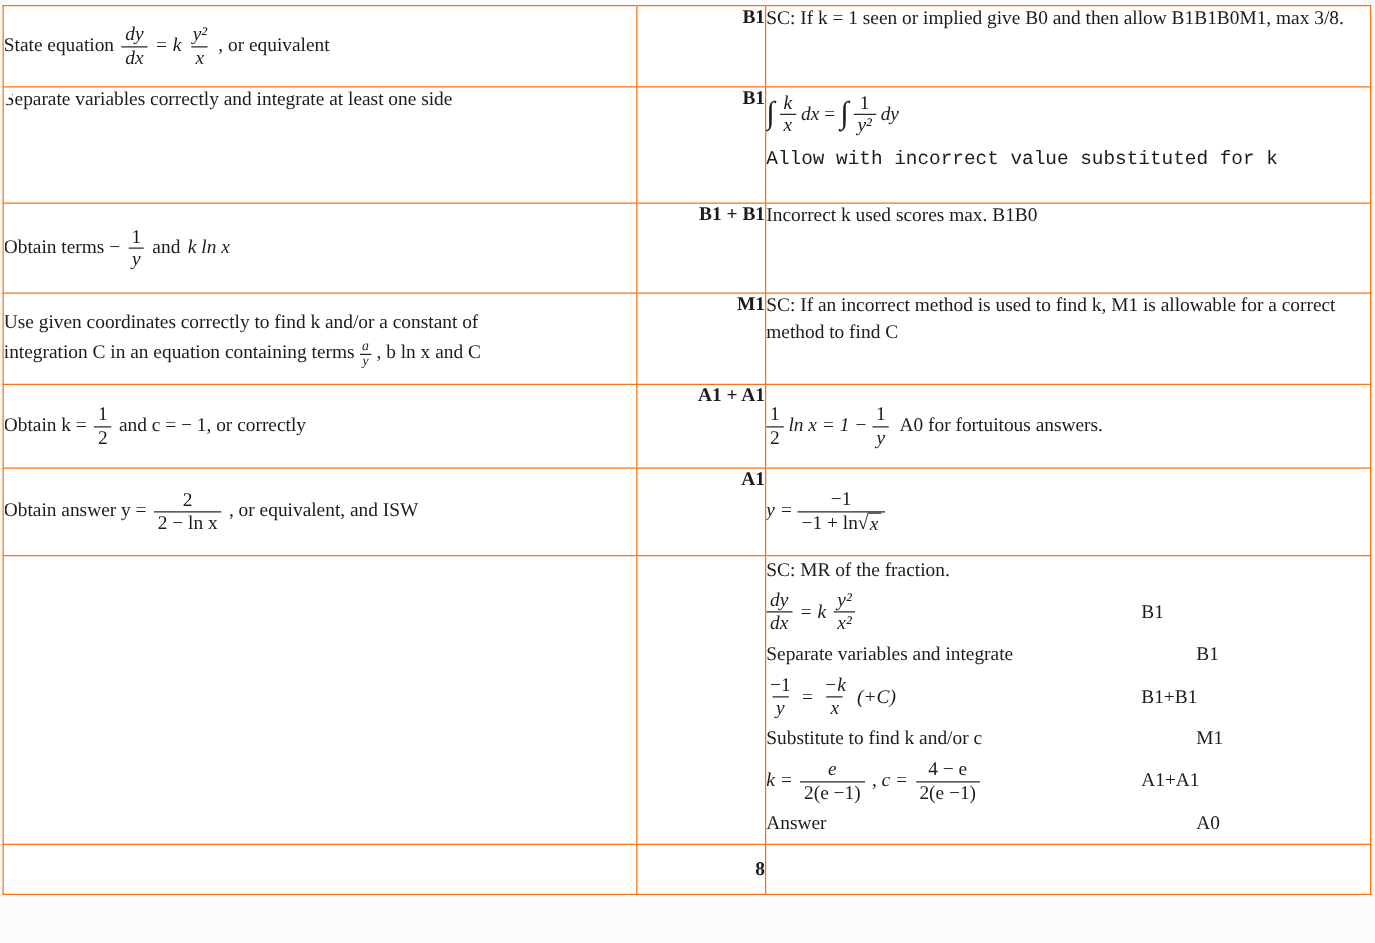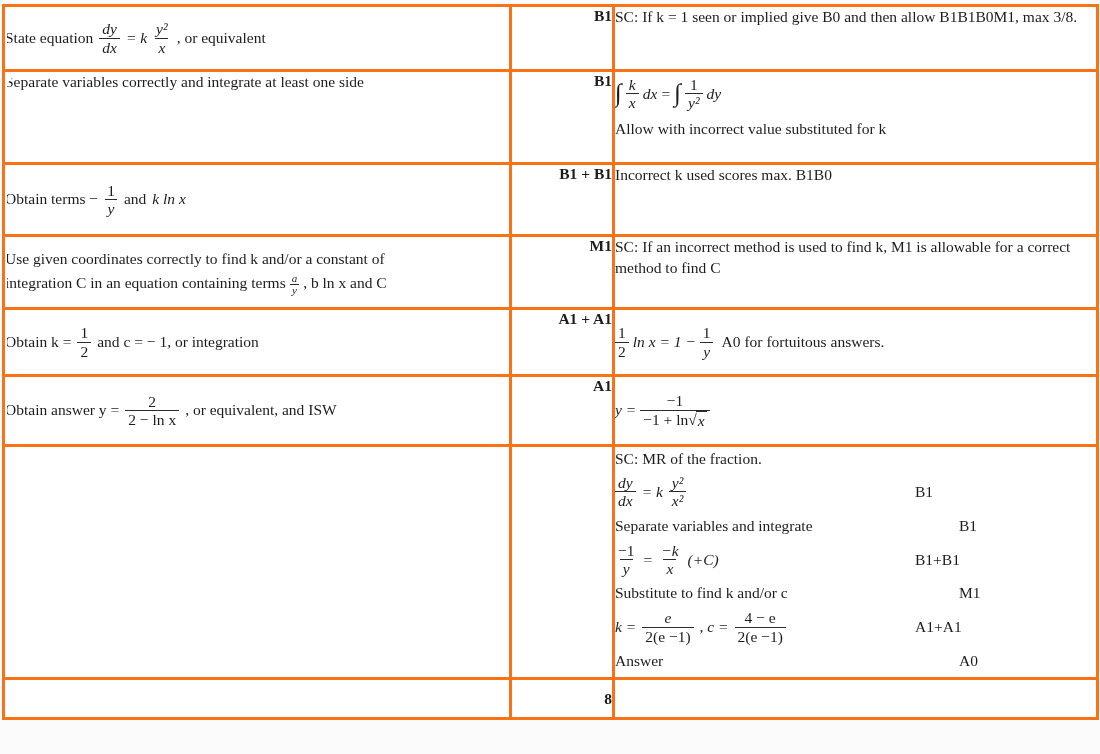--- a/index.html
+++ b/index.html
@@ -13,21 +13,21 @@
   }
   .page{position:relative;width:1100px;height:754px;overflow:hidden;}
   table.ms{
     position:absolute;left:2px;top:4px;
     width:1094px;
     border-collapse:collapse;
     table-layout:fixed;
     background:#fff;
   }
   table.ms td{
-    border:3px solid #f97316;
+    border:1px solid #f97316;
     vertical-align:top;
     padding:0;
     overflow:hidden;
   }
   col.c-left{width:507px;}
   col.c-mark{width:103px;}
   col.c-guid{width:484px;}
 
   tr.tr1{height:65px}
   tr.tr2{height:93px}
@@ -117,21 +117,21 @@
               </span>
         <span class="it">dx</span>
         <span>=</span>
         <span class="int">∫</span>
         <span class="frac">
                 <span class="num">1</span>
                 <span class="den it">y²</span>
               </span>
         <span class="it">dy</span>
       </div>
-      <p style="margin-top:7px;">Allow with incorrect value substituted for k</p>
+      <p style="margin-top:7px;font-family:Liberation Mono, monospace;">Allow with incorrect value substituted for k</p>
     </td>
   </tr>
 
   <tr class="tr3">
     <td class="lcell vmid">
       <div class="mathline">
         <span>Obtain terms −</span>
         <span class="frac">
                 <span class="num">1</span>
                 <span class="den it">y</span>
@@ -165,21 +165,21 @@
   </tr>
 
   <tr class="tr5">
     <td class="lcell vmid">
       <div class="mathline">
         <span>Obtain k =</span>
         <span class="frac">
                 <span class="num">1</span>
                 <span class="den">2</span>
               </span>
-        <span>and c = − 1, or integration</span>
+        <span>and c = − 1, or correctly</span>
       </div>
     </td>
     <td class="mcell"><span>A1 + A1</span></td>
     <td class="gcell vmid">
       <div class="mathline tight">
         <span class="frac">
                 <span class="num">1</span>
                 <span class="den">2</span>
               </span>
         <span class="it">ln x = 1 −</span>

